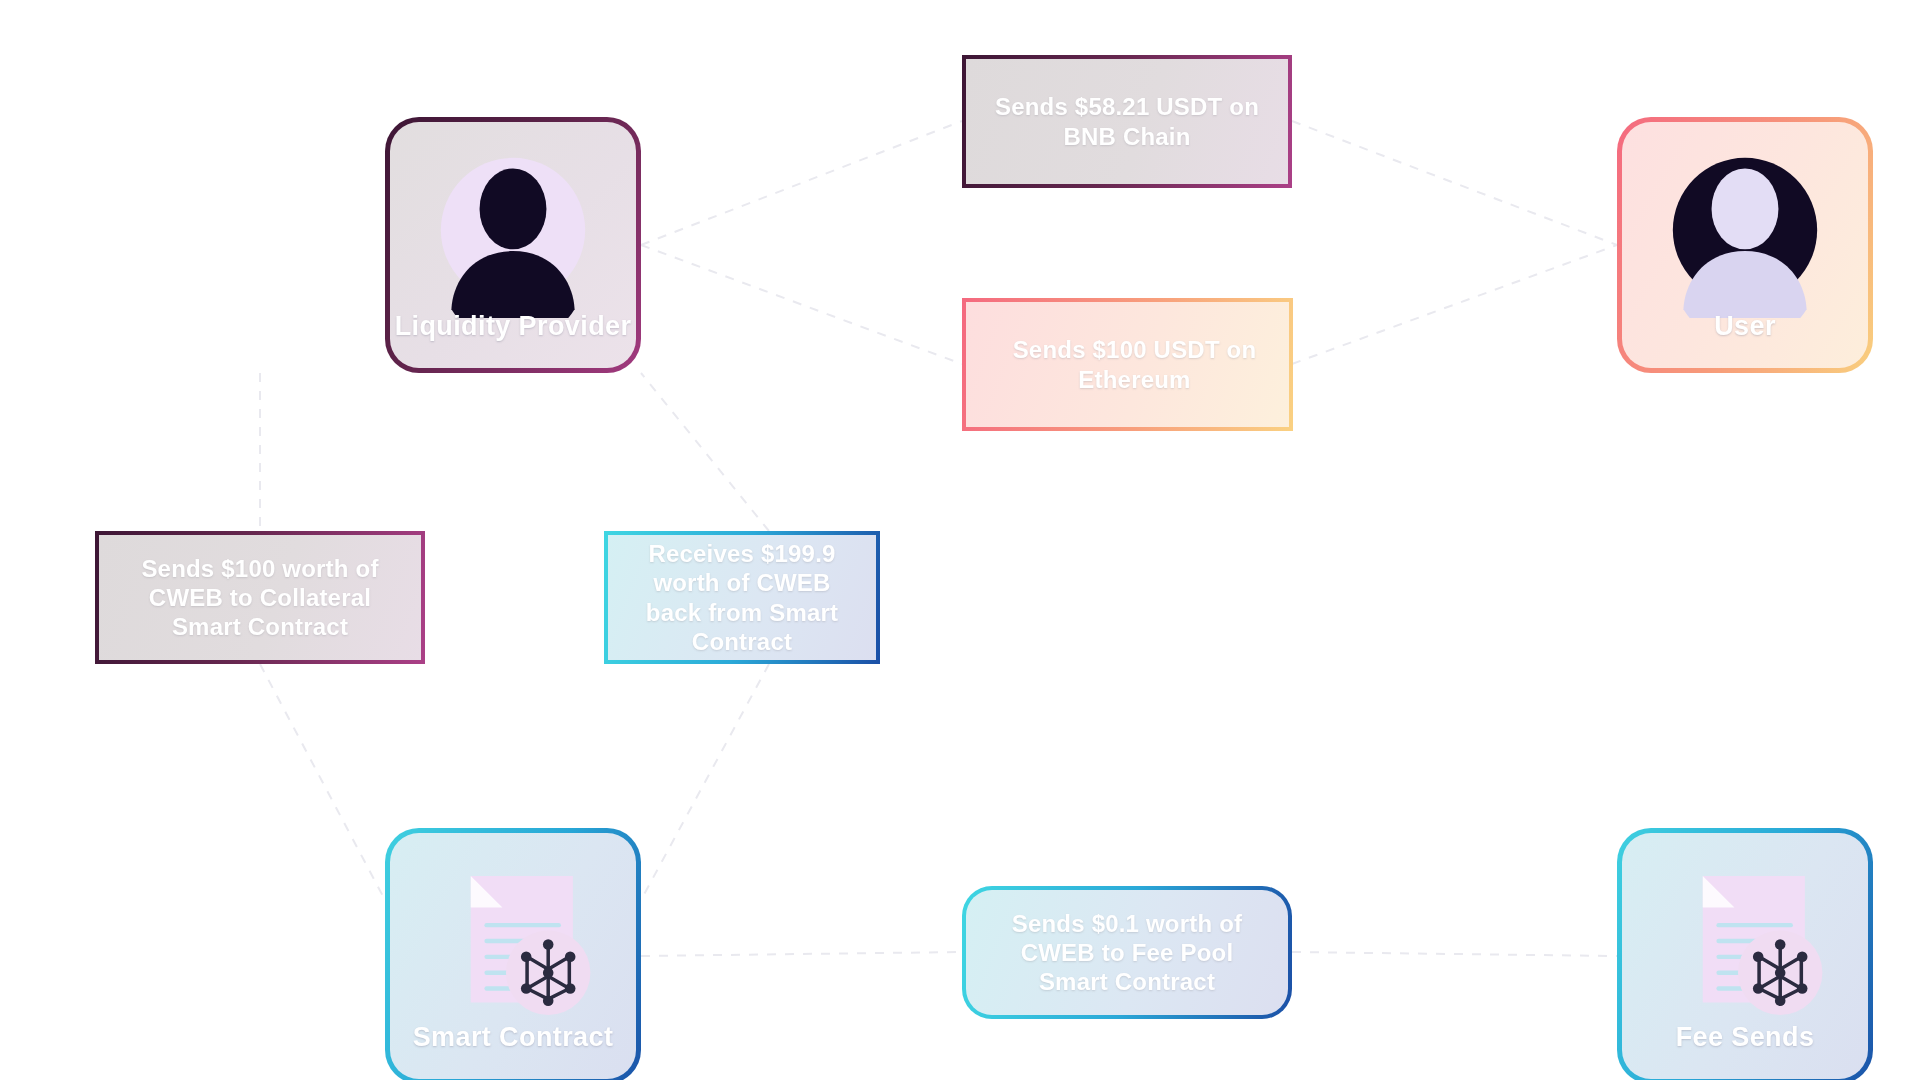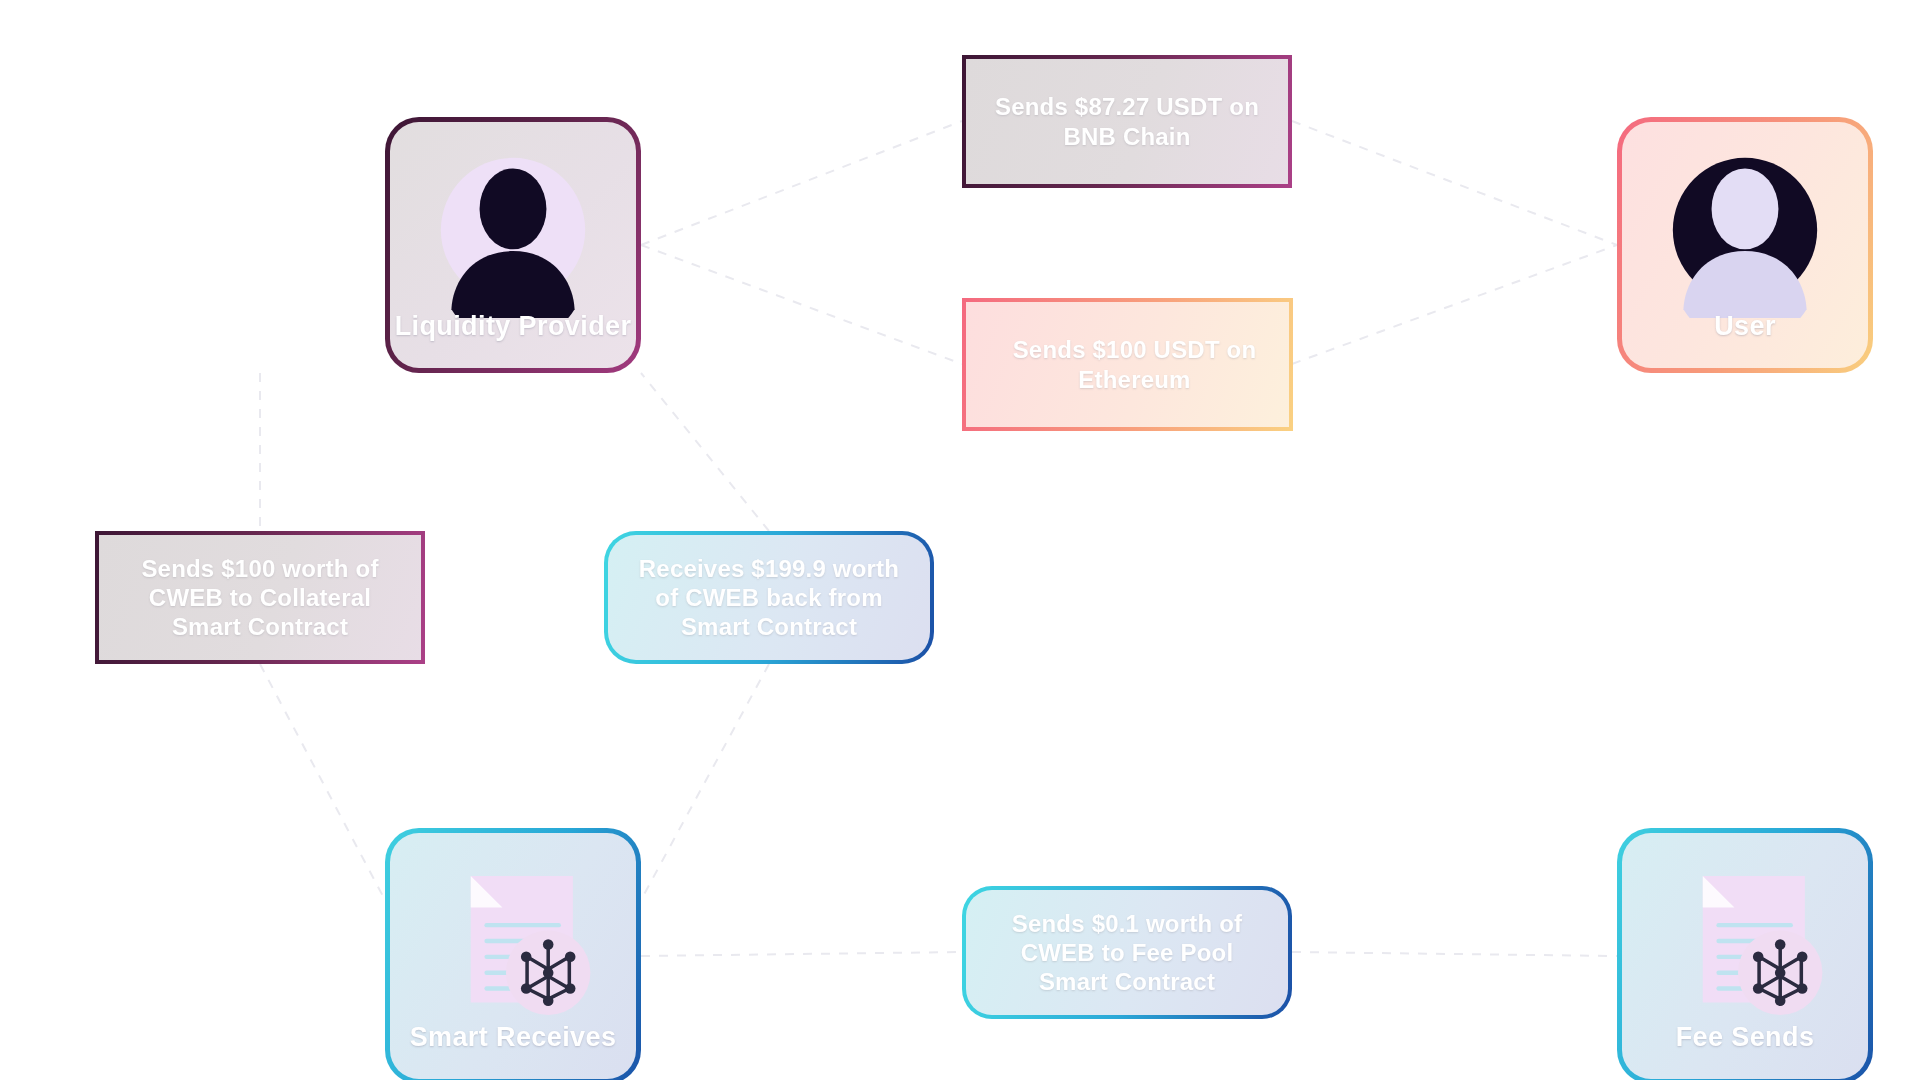--- a/index.html
+++ b/index.html
@@ -179,21 +179,21 @@
       <g fill="#2b2b40">
         <circle cx="140" cy="104" r="6"></circle>
         <circle cx="140" cy="136" r="6"></circle>
         <circle cx="140" cy="168" r="6"></circle>
         <circle cx="115" cy="118" r="6"></circle>
         <circle cx="165" cy="118" r="6"></circle>
         <circle cx="115" cy="154" r="6"></circle>
         <circle cx="165" cy="154" r="6"></circle>
       </g>
     </svg>
-    <div class="node-label">Smart Receives</div>
+    <div class="node-label">Smart Contract</div>
   </div>
 
   <div class="node blue" style="left:1617px; top:828px; width:256px; height:256px;">
     <svg class="node-icon" viewBox="0 0 200 200">
       <path d="M52 26 L128 26 L168 26 L168 170 L52 170 Z" fill="#f2dcf5" opacity="0.95"></path>
       <path d="M52 26 L52 62 L88 62 Z" fill="#ffffff" opacity="0.85"></path>
       <g stroke="#bfe3f0" stroke-width="5" stroke-linecap="round">
         <line x1="70" y1="82" x2="152" y2="82"></line>
         <line x1="70" y1="100" x2="152" y2="100"></line>
         <line x1="70" y1="118" x2="128" y2="118"></line>
@@ -220,32 +220,32 @@
         <circle cx="115" cy="118" r="6"></circle>
         <circle cx="165" cy="118" r="6"></circle>
         <circle cx="115" cy="154" r="6"></circle>
         <circle cx="165" cy="154" r="6"></circle>
       </g>
     </svg>
     <div class="node-label">Fee Sends</div>
   </div>
 
   <div class="msgbox purple" style="left:962px; top:55px; width:330px; height:133px;">
-    <span class="msg-text">Sends $87.27 USDT on BNB Chain</span>
+    <span class="msg-text">Sends $58.21 USDT on BNB Chain</span>
   </div>
 
   <div class="msgbox peach" style="left:962px; top:298px; width:331px; height:133px;padding-left:32px;">
     <span class="msg-text">Sends $100 USDT on Ethereum</span>
   </div>
 
   <div class="msgbox purple" style="left:95px; top:531px; width:330px; height:133px;">
     <span class="msg-text">Sends $100 worth of CWEB to Collateral Smart Contract</span>
   </div>
 
-  <div class="msgbox teal" style="left:604px; top:531px; width:330px; height:133px;border-radius:32px;">
+  <div class="msgbox teal" style="left:604px; top:531px; width:276px; height:133px;">
     <span class="msg-text">Receives $199.9 worth of CWEB back from Smart Contract</span>
   </div>
 
   <div class="msgbox teal" style="left:962px; top:886px; width:330px; height:133px;border-radius:30px;">
     <span class="msg-text">Sends $0.1 worth of CWEB to Fee Pool Smart Contract</span>
   </div>
 
 </div>
 
 </body></html>

